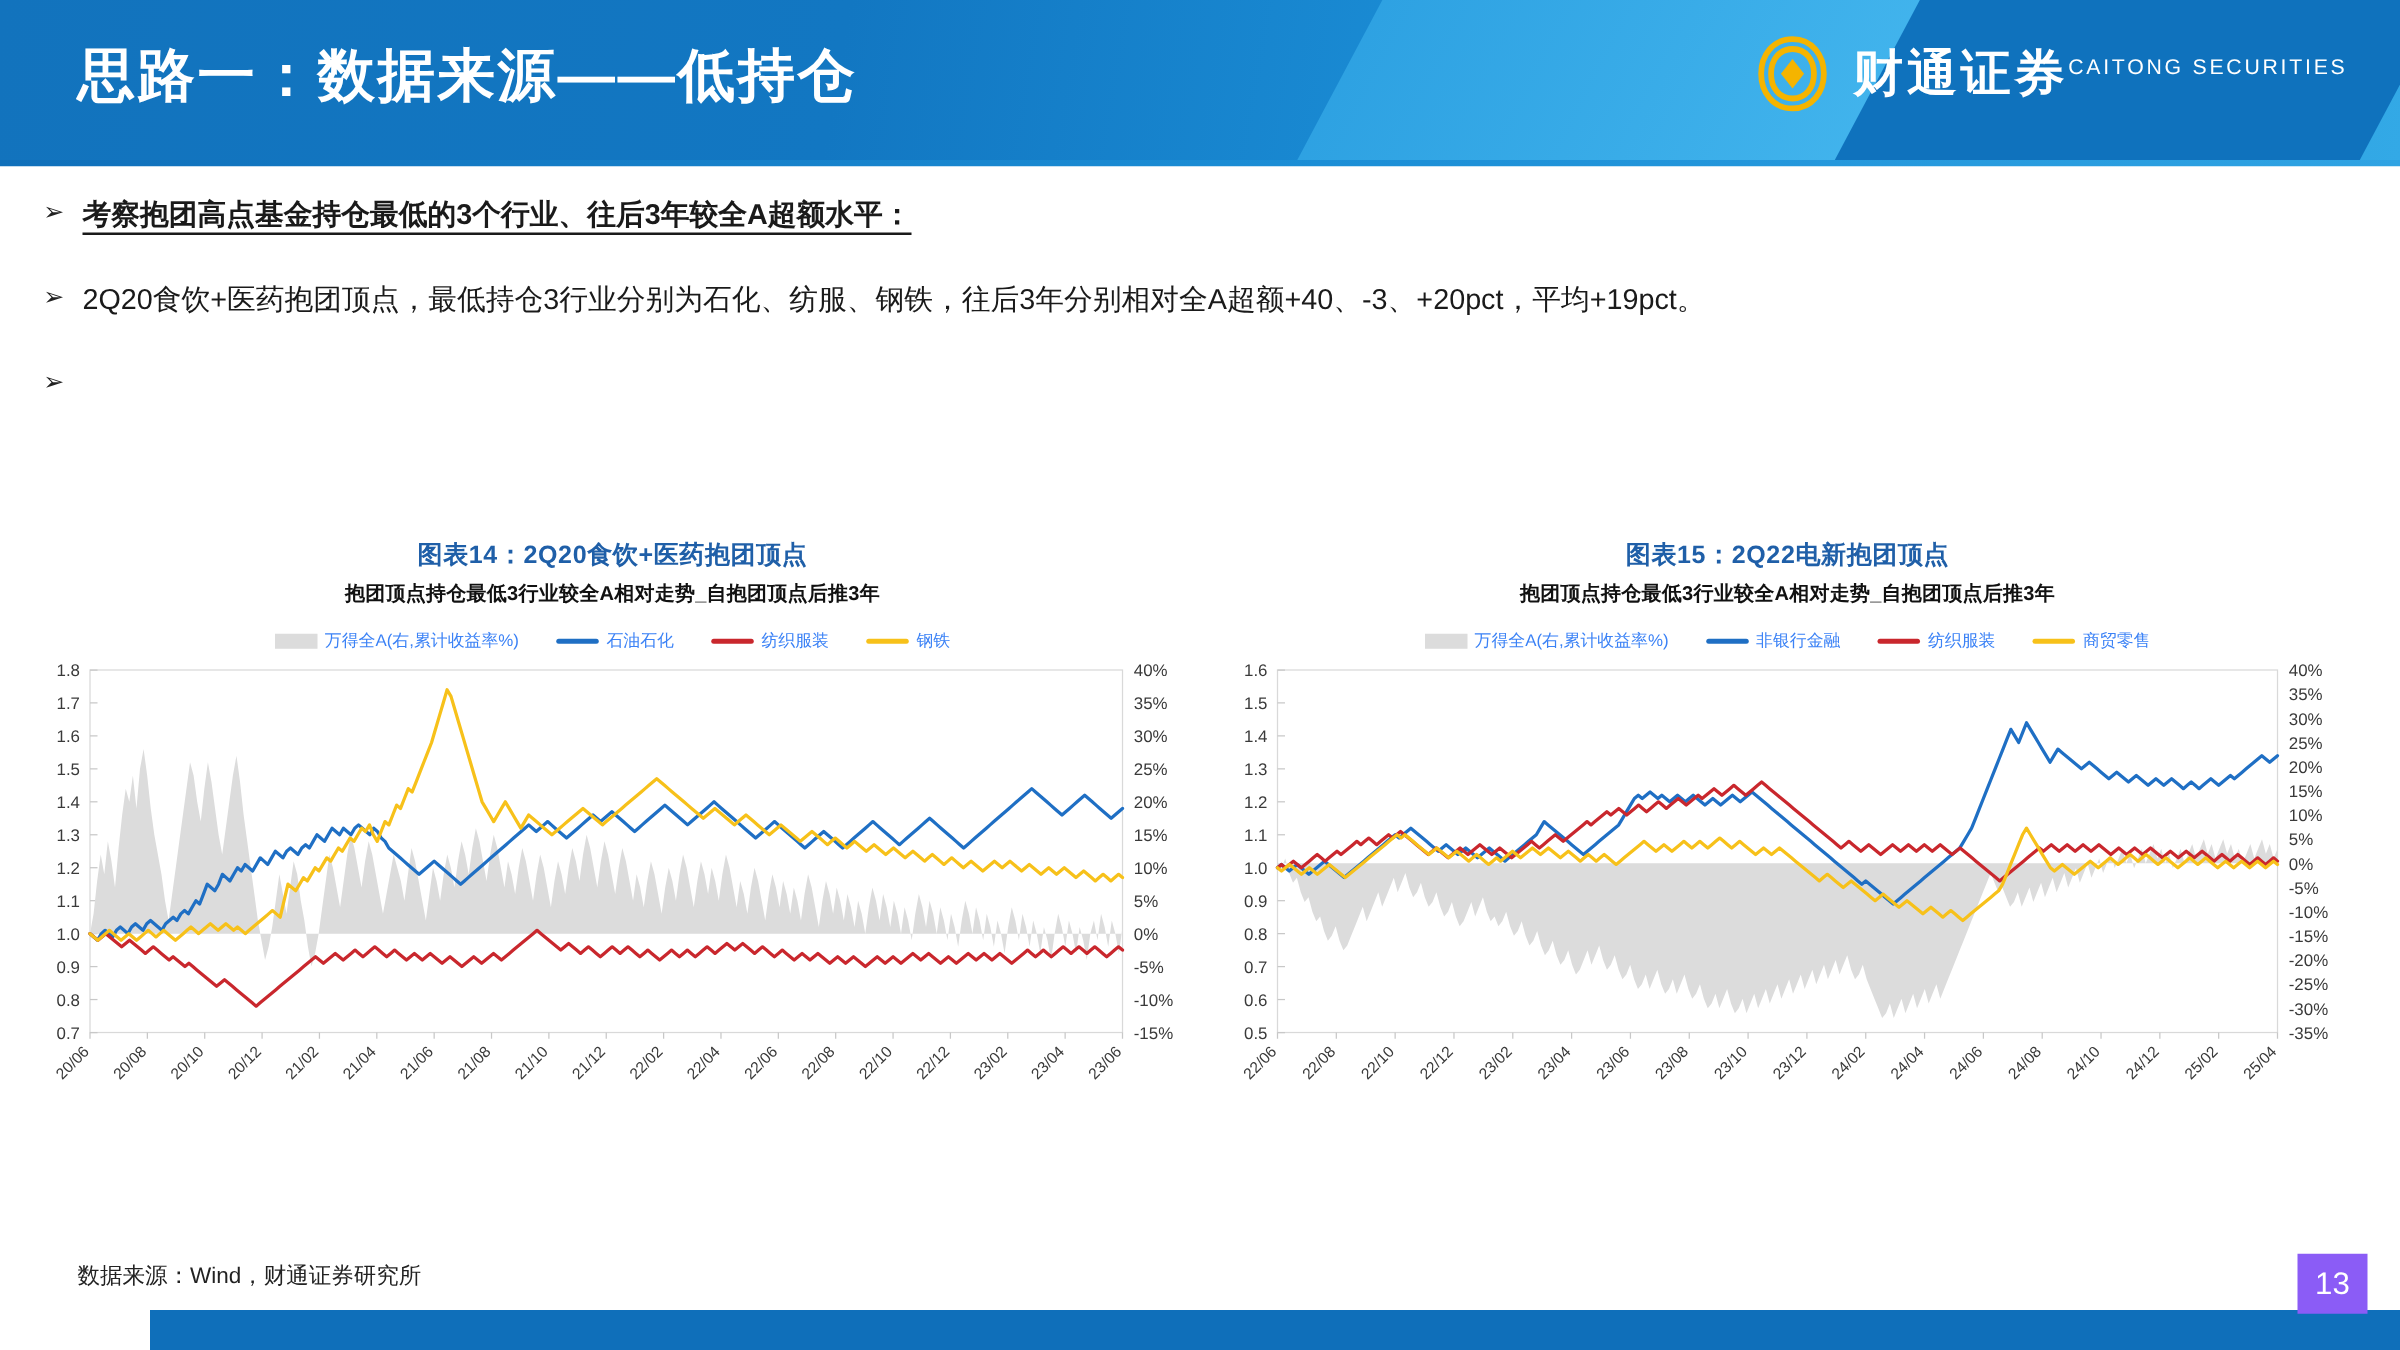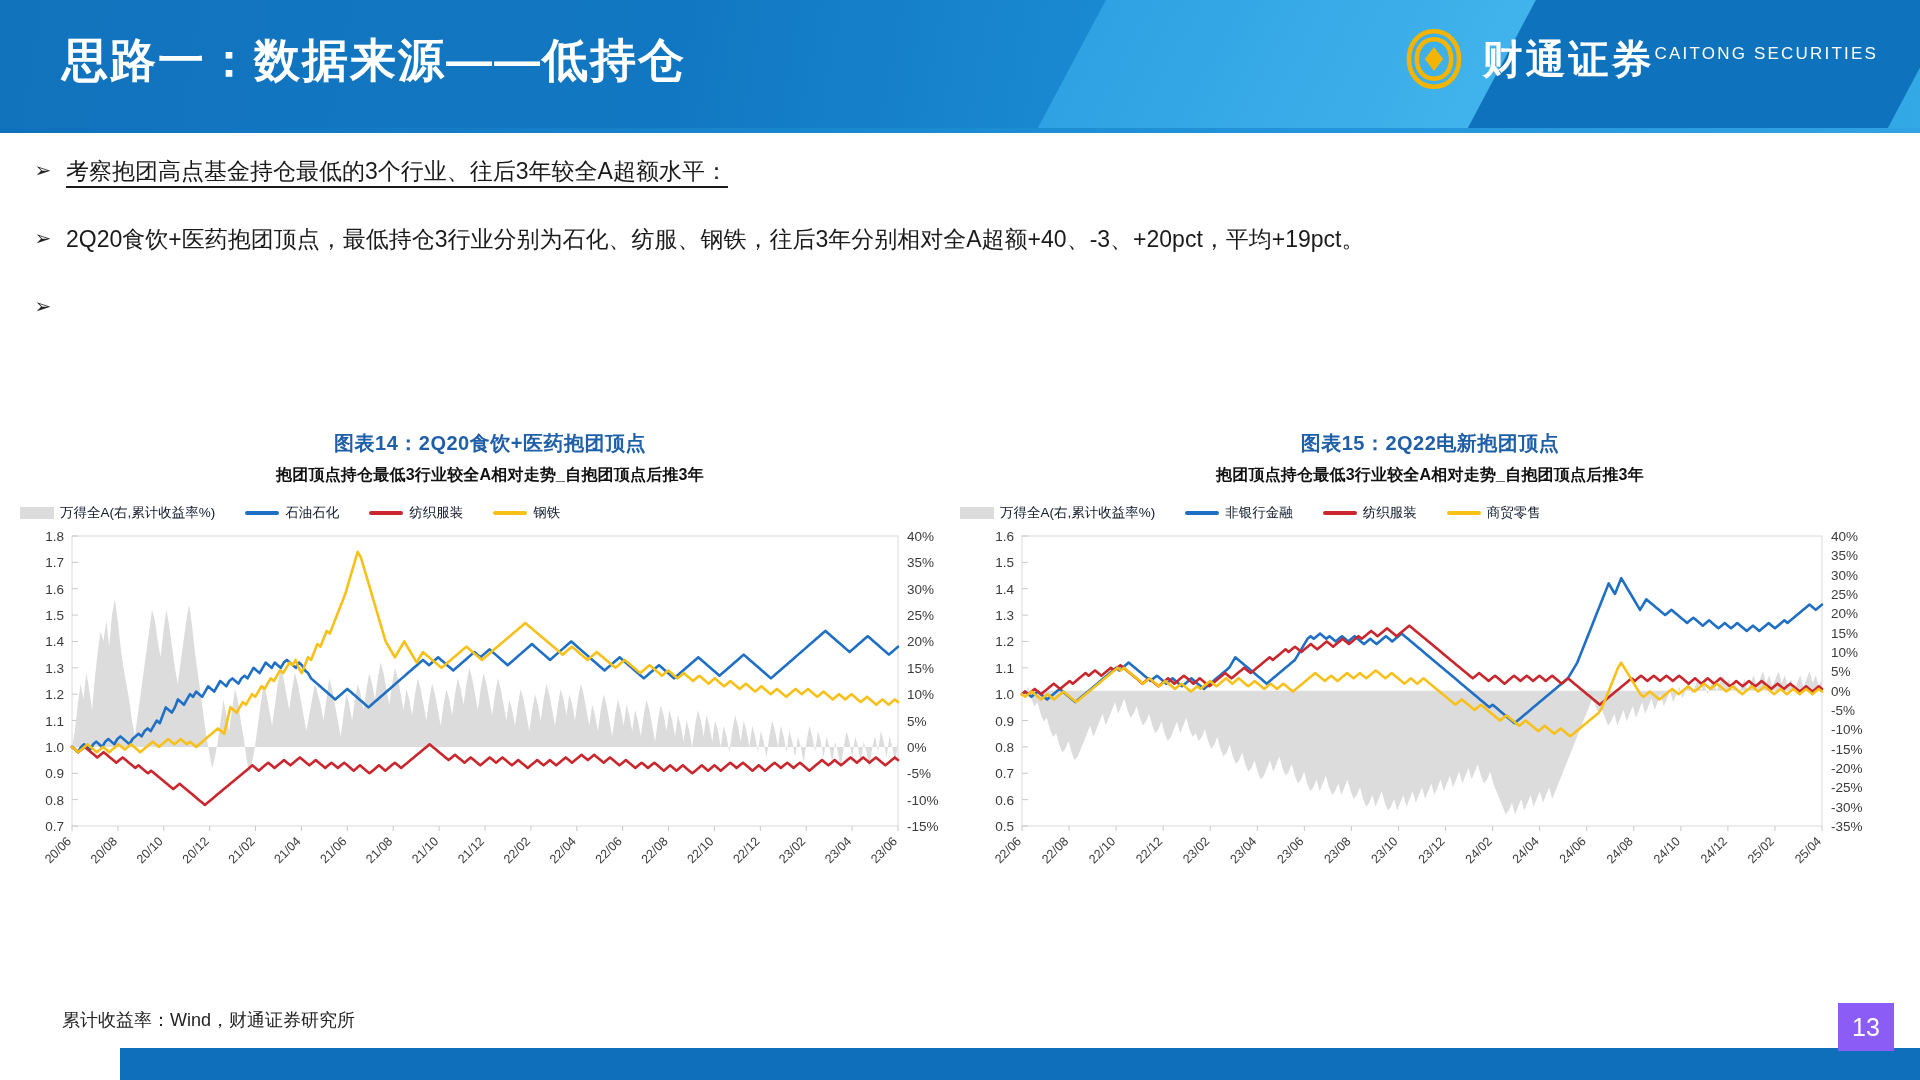--- a/index.html
+++ b/index.html
@@ -51,39 +51,39 @@
   .bullet {
     display: flex; align-items: flex-start;
     font-size: 23px; color: #1a1a1a; line-height: 1.4;
     margin-bottom: 36px; padding-left: 20px;
   }
   .bullet-marker {
     color: #222; font-size: 20px; width: 46px; flex: 0 0 46px;
     text-align: center; line-height: 1.5;
   }
   .bullet-text { font-weight: normal; }
-  .bullet.first .bullet-text { font-weight: normal; text-decoration: underline; text-underline-offset: 7px; }
+  .bullet.first .bullet-text { font-weight: bold; text-decoration: underline; text-underline-offset: 7px; }
 
   
   .chart-block { position: absolute; top: 430px; }
   .chart-left  { left: 20px;  width: 940px; }
   .chart-right { left: 960px; width: 940px; }
 
   .fig-title {
     text-align: center; font-size: 20px; font-weight: bold; color: #1f5fa8;
     letter-spacing: .5px;
   }
   .fig-sub {
     text-align: center; font-size: 16px; font-weight: bold; color: #111;
     margin-top: 8px; letter-spacing: .2px;
   }
 
   .legend {
-    display: flex; align-items: center;
-    gap: 30px; margin-top: 18px; font-size: 13.5px; color: #0f172a;
+    display: flex; justify-content: center; align-items: center;
+    gap: 30px; margin-top: 18px; font-size: 13.5px; color: #3b82f6;
   }
   .legend-item { display: flex; align-items: center; gap: 6px; white-space: nowrap; }
   .lg-swatch-area { width: 34px; height: 12px; background: #dcdcdc; }
   .lg-swatch-line { width: 34px; height: 4px; border-radius: 2px; }
 
   .plot-area { position: relative; margin-top: 6px; height: 390px; text-align: center; }
   .plot-svg { display: block; }
 
   .axis-lab { font-size: 13.5px; fill: #3a3a3a; font-family: "Liberation Sans", sans-serif; }
   .xtick-lab { font-size: 12.5px; fill: #3a3a3a; font-family: "Liberation Sans", sans-serif; }
@@ -351,17 +351,17 @@
         <line x1="767.8823529411765" y1="298" x2="767.8823529411765" y2="303" stroke="#c8c8c8" stroke-width="1"></line>
         <text x="767.8823529411765" y="314" class="xtick-lab" text-anchor="end" transform="rotate(-45 767.8823529411765 314)">24/12</text>
         <line x1="814.9411764705883" y1="298" x2="814.9411764705883" y2="303" stroke="#c8c8c8" stroke-width="1"></line>
         <text x="814.9411764705883" y="314" class="xtick-lab" text-anchor="end" transform="rotate(-45 814.9411764705883 314)">25/02</text>
         <line x1="862" y1="298" x2="862" y2="303" stroke="#c8c8c8" stroke-width="1"></line>
         <text x="862" y="314" class="xtick-lab" text-anchor="end" transform="rotate(-45 862 314)">25/04</text>
       </svg>
   </div>
 </div>
 
-<div class="source">累计收益率：Wind，财通证券研究所</div>
+<div class="source">数据来源：Wind，财通证券研究所</div>
 <div class="footer-bar">
   <div class="notch"></div>
 </div>
 <div class="page-badge">13</div>
 
 </body></html>

